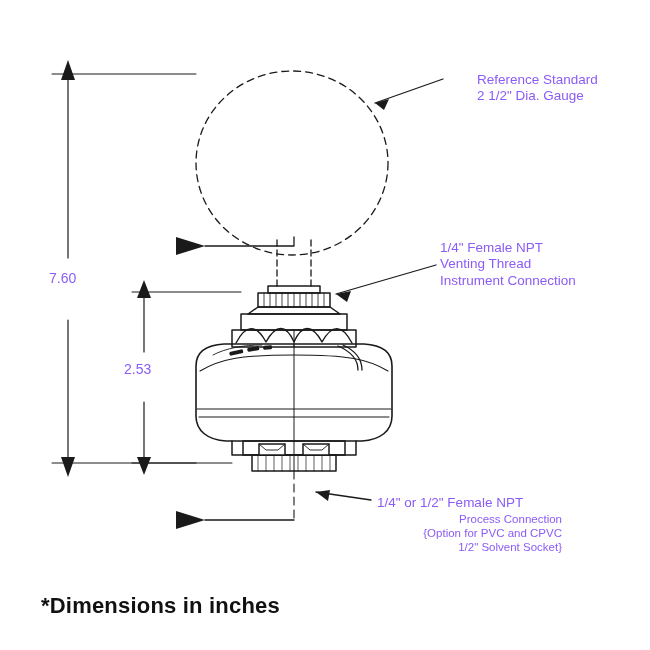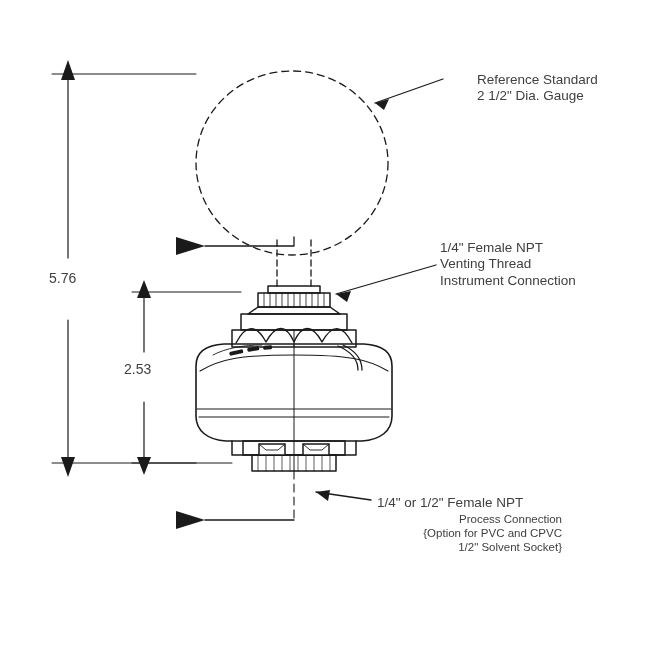--- a/index.html
+++ b/index.html
@@ -21,21 +21,21 @@
   svg.drawing {
     position: absolute;
     left: 0;
     top: 0;
     width: 650px;
     height: 650px;
   }
   .lbl {
     position: absolute;
     white-space: pre;
-    color: #404040;
+    color: #8b5cf6;
     line-height: 1.22;
   }
   .lbl-ref {
     left: 477px;
     top: 72px;
     font-size: 13.5px;
   }
   .lbl-vent {
     left: 440px;
     top: 240px;
@@ -202,17 +202,18 @@
   <div class="lbl lbl-ref">Reference Standard
 2 1/2" Dia. Gauge</div>
   <div class="lbl lbl-vent">1/4" Female NPT
 Venting Thread
 Instrument Connection</div>
   <div class="lbl lbl-proc-main">1/4" or 1/2" Female NPT</div>
   <div class="lbl lbl-proc-sub">Process Connection
 {Option for PVC and CPVC
 1/2" Solvent Socket}</div>
 
-  <div class="lbl dim-576">5.76</div>
+  <div class="lbl dim-576">7.60</div>
   <div class="lbl dim-253">2.53</div>
 
+  <div class="footnote">*Dimensions in inches</div>
 
 </div>
 
 </body></html>

